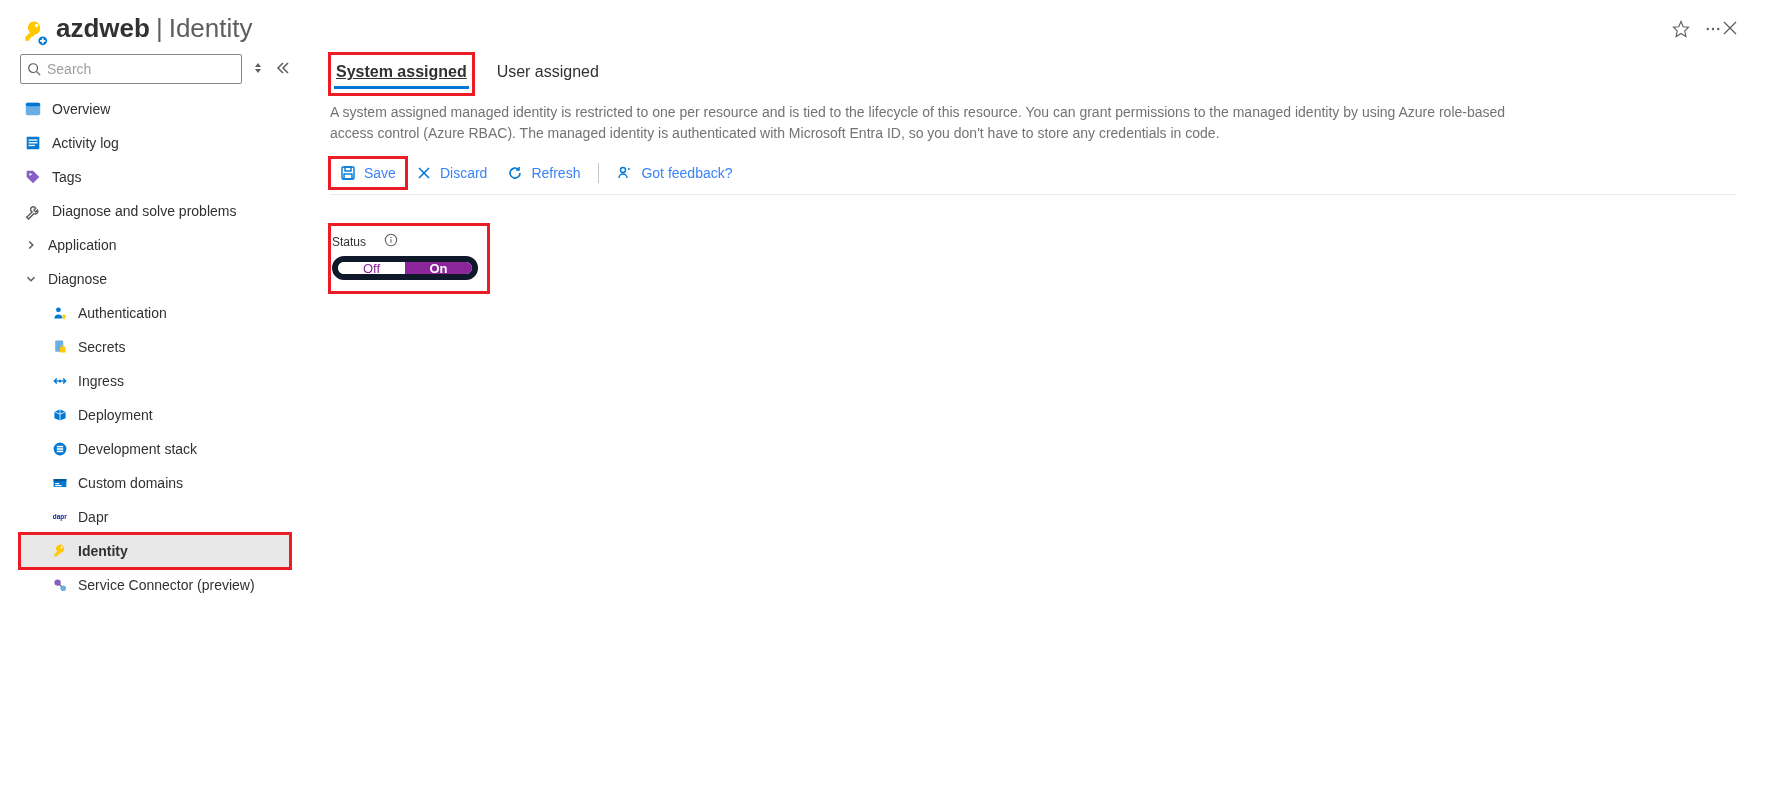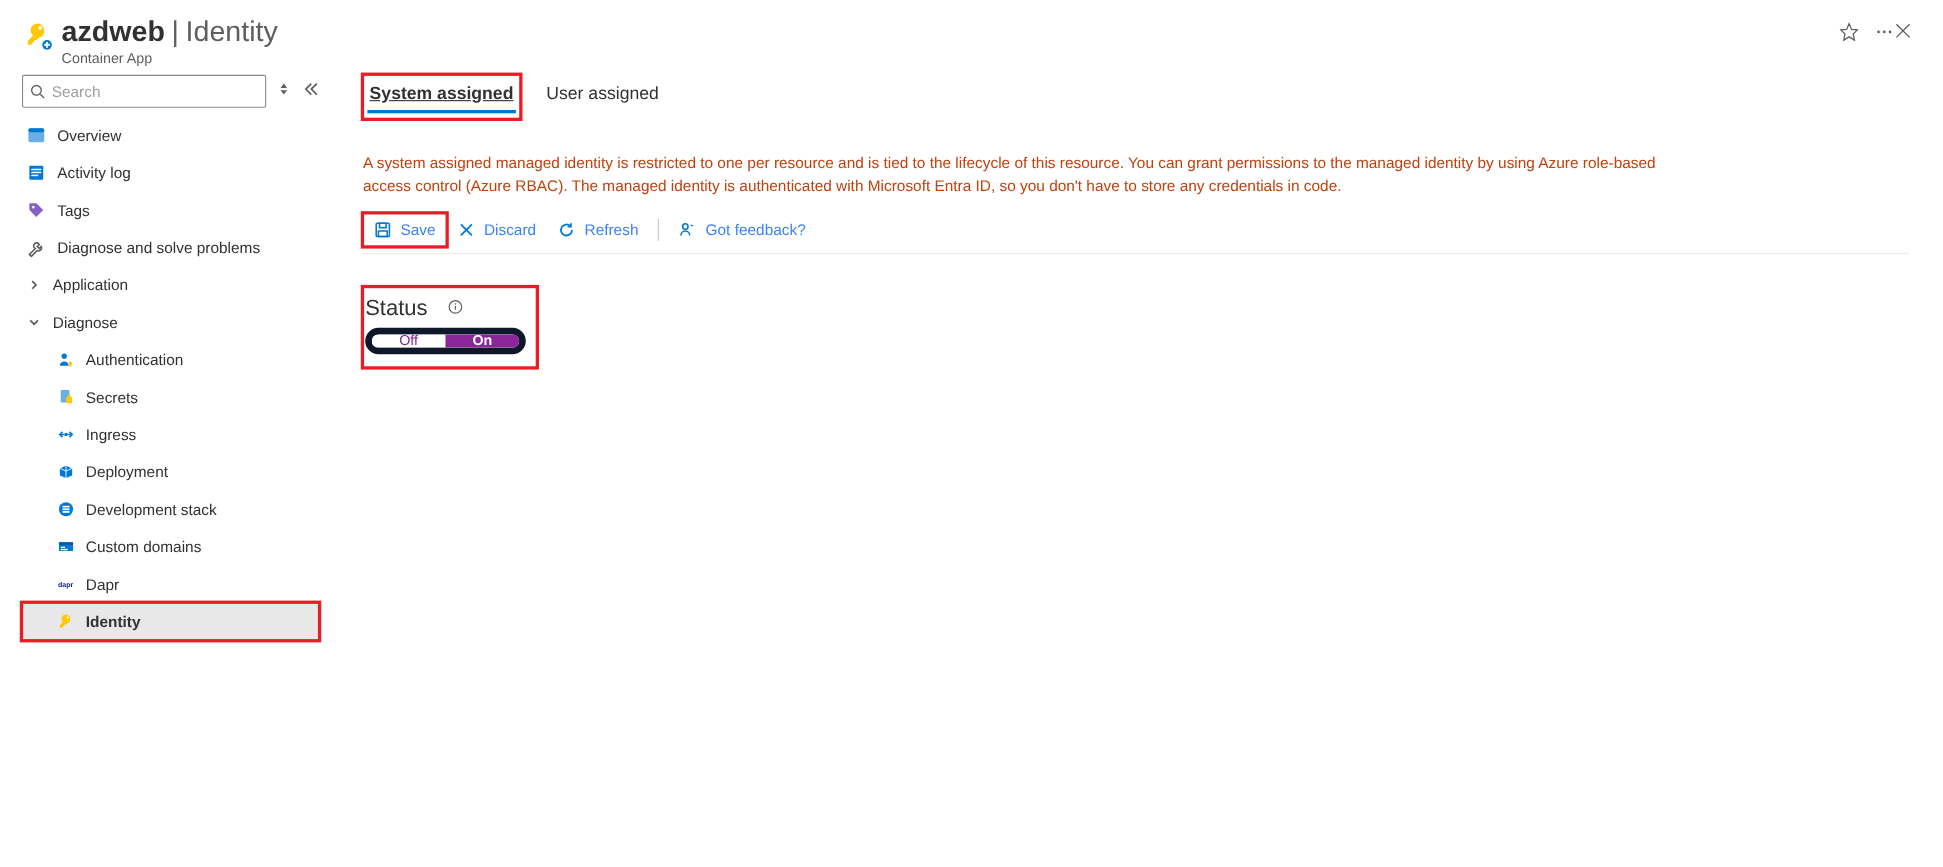--- a/index.html
+++ b/index.html
@@ -93,33 +93,33 @@
     position:relative;
   }
   .tab.active { font-weight:600; }
   .tab.active::after {
     content:"";
     position:absolute;
     height:3px;
     background:#0078d4;
     left:0; right:0; bottom:2px;
   }
-  .desc { margin-top:30px; font-size:14px; color:#c2410c; line-height:1.5; max-width:1220px; }
+  .desc { margin-top:8px; font-size:14px; color:#737373; line-height:1.5; max-width:1220px; }
 
   
   .toolbar { display:flex; align-items:center; gap:0; margin-top:14px; border-bottom:1px solid #edebe9; padding-bottom:6px; }
   .tool-btn { display:flex; align-items:center; gap:8px; height:30px; padding:0 10px; cursor:pointer; color:#3b82f6; font-size:14px; }
   .tool-btn .tool-icon { width:16px; height:16px; color:#0078d4; }
   .tool-sep { width:1px; height:20px; background:#c8c6c4; margin:0 8px; }
   .save-wrap { display:inline-block; }
 
   
   .status-block-wrap { display:inline-block; margin-top:30px; }
   .status-block { padding:8px 10px 12px 2px; }
-  .status-label-row { display:flex; align-items:center; gap:18px; font-size:20px; color:#323130; margin-bottom:6px; }
+  .status-label-row { display:flex; align-items:center; gap:18px; font-size:12px; color:#323130; margin-bottom:6px; }
   .info-icon { width:14px; height:14px; color:#605e5c; }
   .pill-toggle {
     display:flex; width:146px; height:24px;
     border:6px solid #0f172a;
     border-radius:14px; overflow:hidden;
     font-size:13px;
   }
   .pill-half {
     flex:1; display:flex; align-items:center; justify-content:center; cursor:pointer;
   }
@@ -142,21 +142,20 @@
           <circle cx="26" cy="26" r="5" fill="#0078d4"></circle>
           <path fill="#fff" d="M25 23h2v6h-2zM23 25h6v2h-6z"></path>
         </svg>
     </span>
     <div class="header-title-block">
       <div class="header-title">
         <span class="app">azdweb</span>
         <span class="sep">|</span>
         <span class="section">Identity</span>
       </div>
-      <div class="header-sub">Container App</div>
     </div>
     <div class="header-actions">
       <span>
         <svg class="star-icon" viewBox="0 0 24 24" fill="none" stroke="currentColor" stroke-width="1.5">
             <polygon points="12 2 15 9 22 9.5 17 14.5 18.5 22 12 18 5.5 22 7 14.5 2 9.5 9 9"></polygon>
           </svg>
       </span>
       <span>
         <svg class="more-icon" viewBox="0 0 24 24" fill="currentColor">
             <circle cx="5" cy="12" r="1.6"></circle>
@@ -332,20 +331,30 @@
           <span class="nav-icon small">
             <svg viewBox="0 0 20 20">
                 <path fill="#ffc800" d="M15 7a5 5 0 1 0-8.5 3.6L3 14v3h3l.7-.7V15h1.5v-1.5H10l1.5-1.5A5 5 0 0 0 15 7z"></path>
                 <circle cx="12" cy="5.5" r="1.3" fill="#fff"></circle>
               </svg>
           </span>
           <span class="nav-sub-label">Identity</span>
         </div>
       </div>
 
+      <div class="nav-subitem">
+        <span class="nav-icon small">
+          <svg viewBox="0 0 20 20">
+              <circle cx="7" cy="7" r="4" fill="#8661c5"></circle>
+              <circle cx="14" cy="14" r="3.5" fill="#69afe5"></circle>
+              <line x1="9" y1="9" x2="12" y2="12" stroke="#605e5c" stroke-width="1.5"></line>
+            </svg>
+        </span>
+        <span class="nav-sub-label">Service Connector (preview)</span>
+      </div>
 
     </div>
 
     <div class="content">
 
       <span class="tabs-wrap redbox redbox-pad">
         <span class="tabs">
           <span class="tab active">System assigned</span>
         </span>
       </span>

